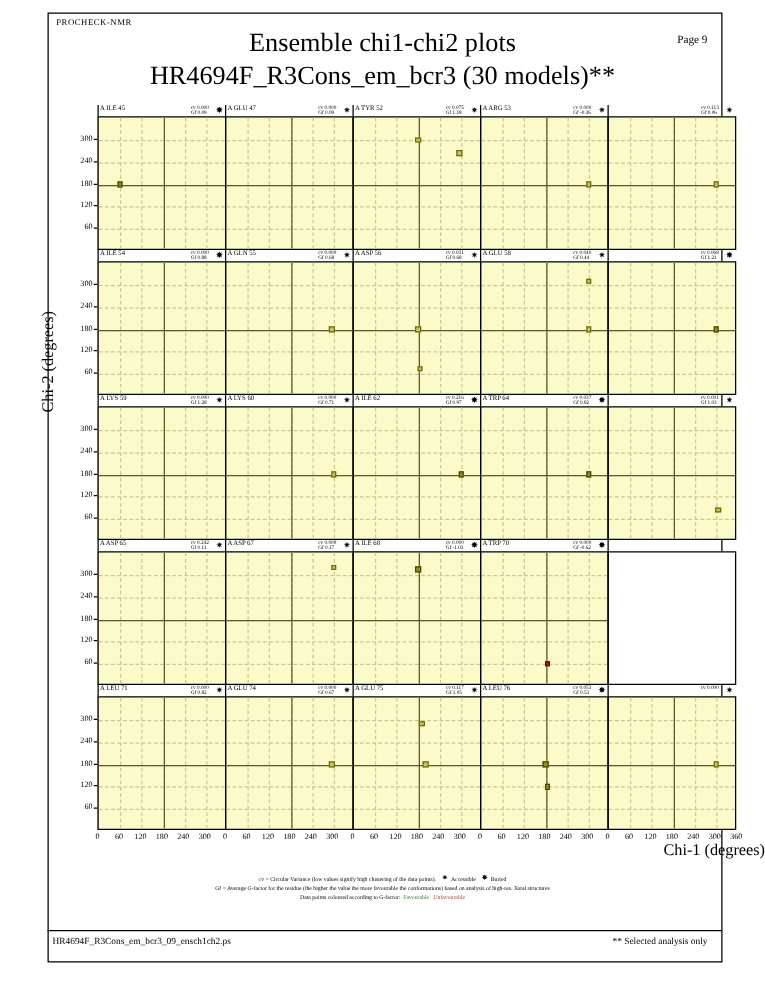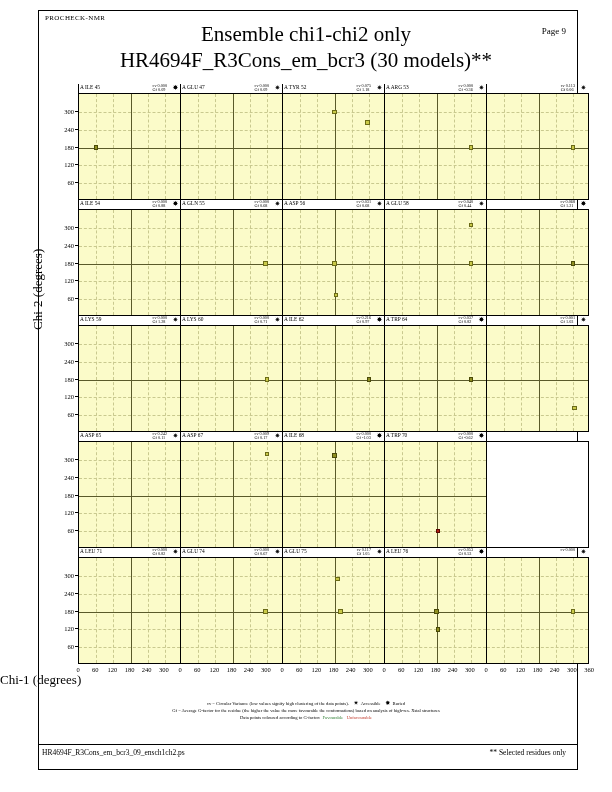--- a/index.html
+++ b/index.html
@@ -27,21 +27,21 @@
   }
   .title2{
     position:absolute;left:0;right:0;top:48px;text-align:center;font-size:21px;
   }
   .ylabel{
     position:absolute;left:30px;top:330px;
     transform:rotate(-90deg);transform-origin:left top;
     font-size:13px;white-space:nowrap;
   }
   .xlabel{
-    position:absolute;left:0;right:0;top:672px;text-align:left;font-size:13px;
+    position:absolute;left:0;right:0;top:672px;text-align:right;font-size:13px;
   }
 
   
   .grid{
     position:absolute;left:78px;top:84px;width:412px;height:580px;
   }
   .row{
     position:relative;height:116px;width:412px;
   }
   .cell{
@@ -121,21 +121,21 @@
   .foot-right{position:absolute;right:46px;top:748px;font-size:7.5px;}
   .star{display:inline-block;font-size:6px;vertical-align:middle;}
 </style>
 </head>
 <body>
 
 <div class="page-border"></div>
 
 <div class="hdr-left">PROCHECK-NMR</div>
 <div class="hdr-right">Page  9</div>
-<div class="title1">Ensemble chi1-chi2 only</div>
+<div class="title1">Ensemble chi1-chi2 plots</div>
 <div class="title2">HR4694F_R3Cons_em_bcr3 (30 models)**</div>
 
 <div class="ylabel">Chi-2 (degrees)</div>
 <div class="xlabel">Chi-1 (degrees)</div>
 
 <div class="axis-left"></div>
 <div class="yaxis" id="yaxis" style="left: 0px; top: 84px; width: 78px;">
     <div class="ytick" style="top: 26.8333px;">300</div>
     <div class="ytickmark" style="top: 26.8333px;"></div>
     <div class="ytick" style="top: 44.6667px;">240</div>
@@ -724,18 +724,18 @@
   <span class="lrow">Gf = Average G-factor for the residue (the higher the value the more favourable the conformations) based on analysis of high-res. Xstal structures</span>
   <span class="lrow">
     <span>Data points coloured according to G-factor:</span>
     &nbsp;<span class="fav">Favourable</span>
     &nbsp;&nbsp;<span class="unfav">Unfavourable</span>
   </span>
 </div>
 
 <div class="footline"></div>
 <div class="foot-left">HR4694F_R3Cons_em_bcr3_09_ensch1ch2.ps</div>
-<div class="foot-right">** Selected residues only</div>
+<div class="foot-right">** Selected analysis only</div>
 
 <div class="mainv" style="left: 180px; top: 84px;"></div>
 <div class="mainv" style="left: 282px; top: 84px;"></div>
 <div class="mainv" style="left: 384px; top: 84px;"></div>
 <div class="mainv" style="left: 486px; top: 84px;"></div>
 
 </body></html>

